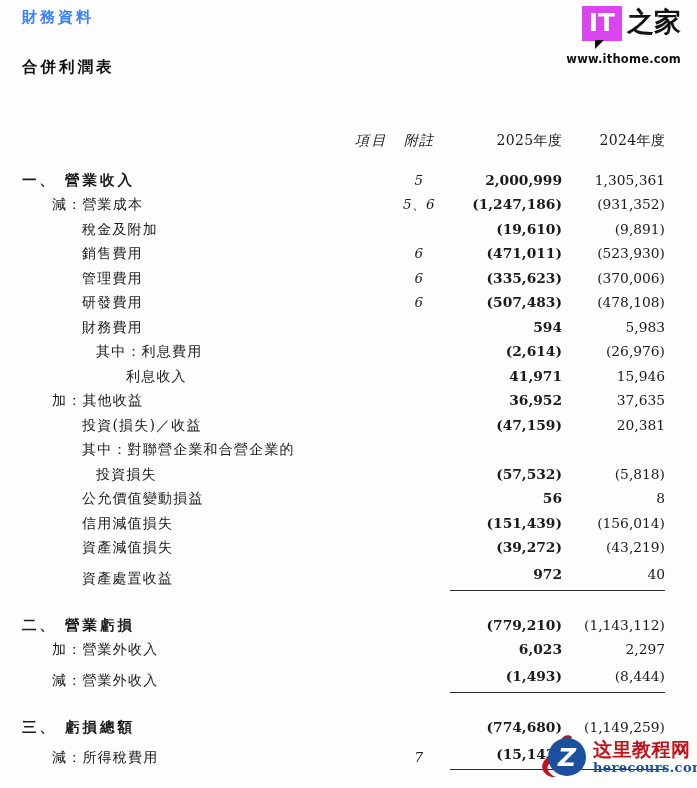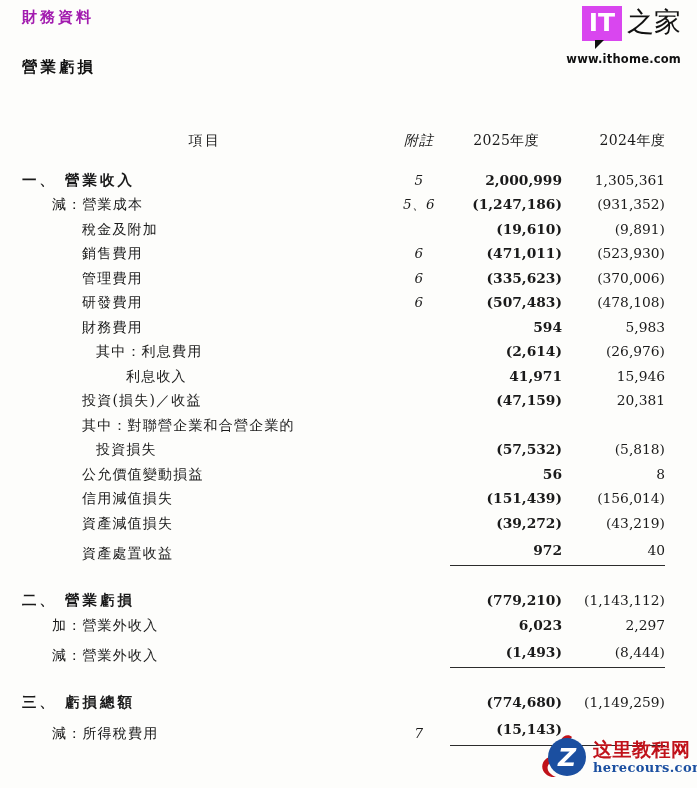--- a/index.html
+++ b/index.html
@@ -24,21 +24,21 @@
   }
 
   
   .doc-title {
     position: absolute;
     left: 22px;
     top: 8px;
     font-size: 15px;
     font-weight: bold;
     letter-spacing: 3px;
-    color: #a21caf;
+    color: #3b82f6;
   }
   .stmt-title {
     position: absolute;
     left: 22px;
     top: 57px;
     font-size: 15.5px;
     font-weight: bold;
     letter-spacing: 3px;
     color: #111;
   }
@@ -83,21 +83,21 @@
     position: absolute;
     left: 13px;
     bottom: -8px;
     width: 0; height: 0;
     border-left: 9px solid #111;
     border-bottom: 9px solid transparent;
   }
   .zhijia {
     font-family: "DejaVu Sans", "Liberation Sans", sans-serif;
     font-size: 27px;
-    font-weight: normal;
+    font-weight: bold;
     color: #111;
     margin-left: 5px;
     line-height: 32px;
   }
   .ithome-url {
     text-align: right;
     font-family: "DejaVu Sans", "Liberation Sans", sans-serif;
     font-size: 11.5px;
     font-weight: bold;
     color: #111;
@@ -126,34 +126,35 @@
     font-size: 14px;
     line-height: 24.5px;
     height: 24.5px;
   }
 
   .hdr th {
     font-weight: normal;
     padding-bottom: 4px;
   }
   .h-label {
-    text-align: center;
+    text-align: right;
     padding-left: 22px !important;
     font-weight: bold;
     letter-spacing: 2.5px;
     font-size: 14.5px;
+    font-style: italic;
   }
   .h-note {
     text-align: center;
     font-style: italic;
     letter-spacing: 1px;
     font-size: 14px;
   }
   .h-y1 {
-    text-align: center;
+    text-align: right;
     font-weight: bold;
     font-size: 14px;
     letter-spacing: 0.3px;
   }
   .h-y2 {
     text-align: right;
     font-size: 14px;
     letter-spacing: 0.3px;
   }
 
@@ -256,21 +257,21 @@
   <div class="doc-title">財務資料</div>
 
   <div class="ithome-logo">
     <div class="ithome-mark">
       <span class="it-badge">IT</span>
       <span class="zhijia">之家</span>
     </div>
     <div class="ithome-url">www.ithome.com</div>
   </div>
 
-  <div class="stmt-title">營業虧損</div>
+  <div class="stmt-title">合併利潤表</div>
 
   <table class="stmt-table">
     <colgroup>
       <col class="c-label">
         <col class="c-note">
         <col class="c-y1">
         <col class="c-y2">
         <col class="c-pad">
     </colgroup>
     <thead>
@@ -343,20 +344,27 @@
           <td class="pad"></td>
         </tr>
         <tr class="">
           <td class="label ind4">利息收入</td>
           <td class="note"></td>
           <td class="y1">41,971</td>
           <td class="y2">15,946</td>
           <td class="pad"></td>
         </tr>
         <tr class="">
+          <td class="label ind1">加：其他收益</td>
+          <td class="note"></td>
+          <td class="y1">36,952</td>
+          <td class="y2">37,635</td>
+          <td class="pad"></td>
+        </tr>
+        <tr class="">
           <td class="label ind2">投資(損失)／收益</td>
           <td class="note"></td>
           <td class="y1">(47,159)</td>
           <td class="y2">20,381</td>
           <td class="pad"></td>
         </tr>
         <tr class="">
           <td class="label ind2">其中：對聯營企業和合營企業的</td>
           <td class="note"></td>
           <td class="y1"></td>

